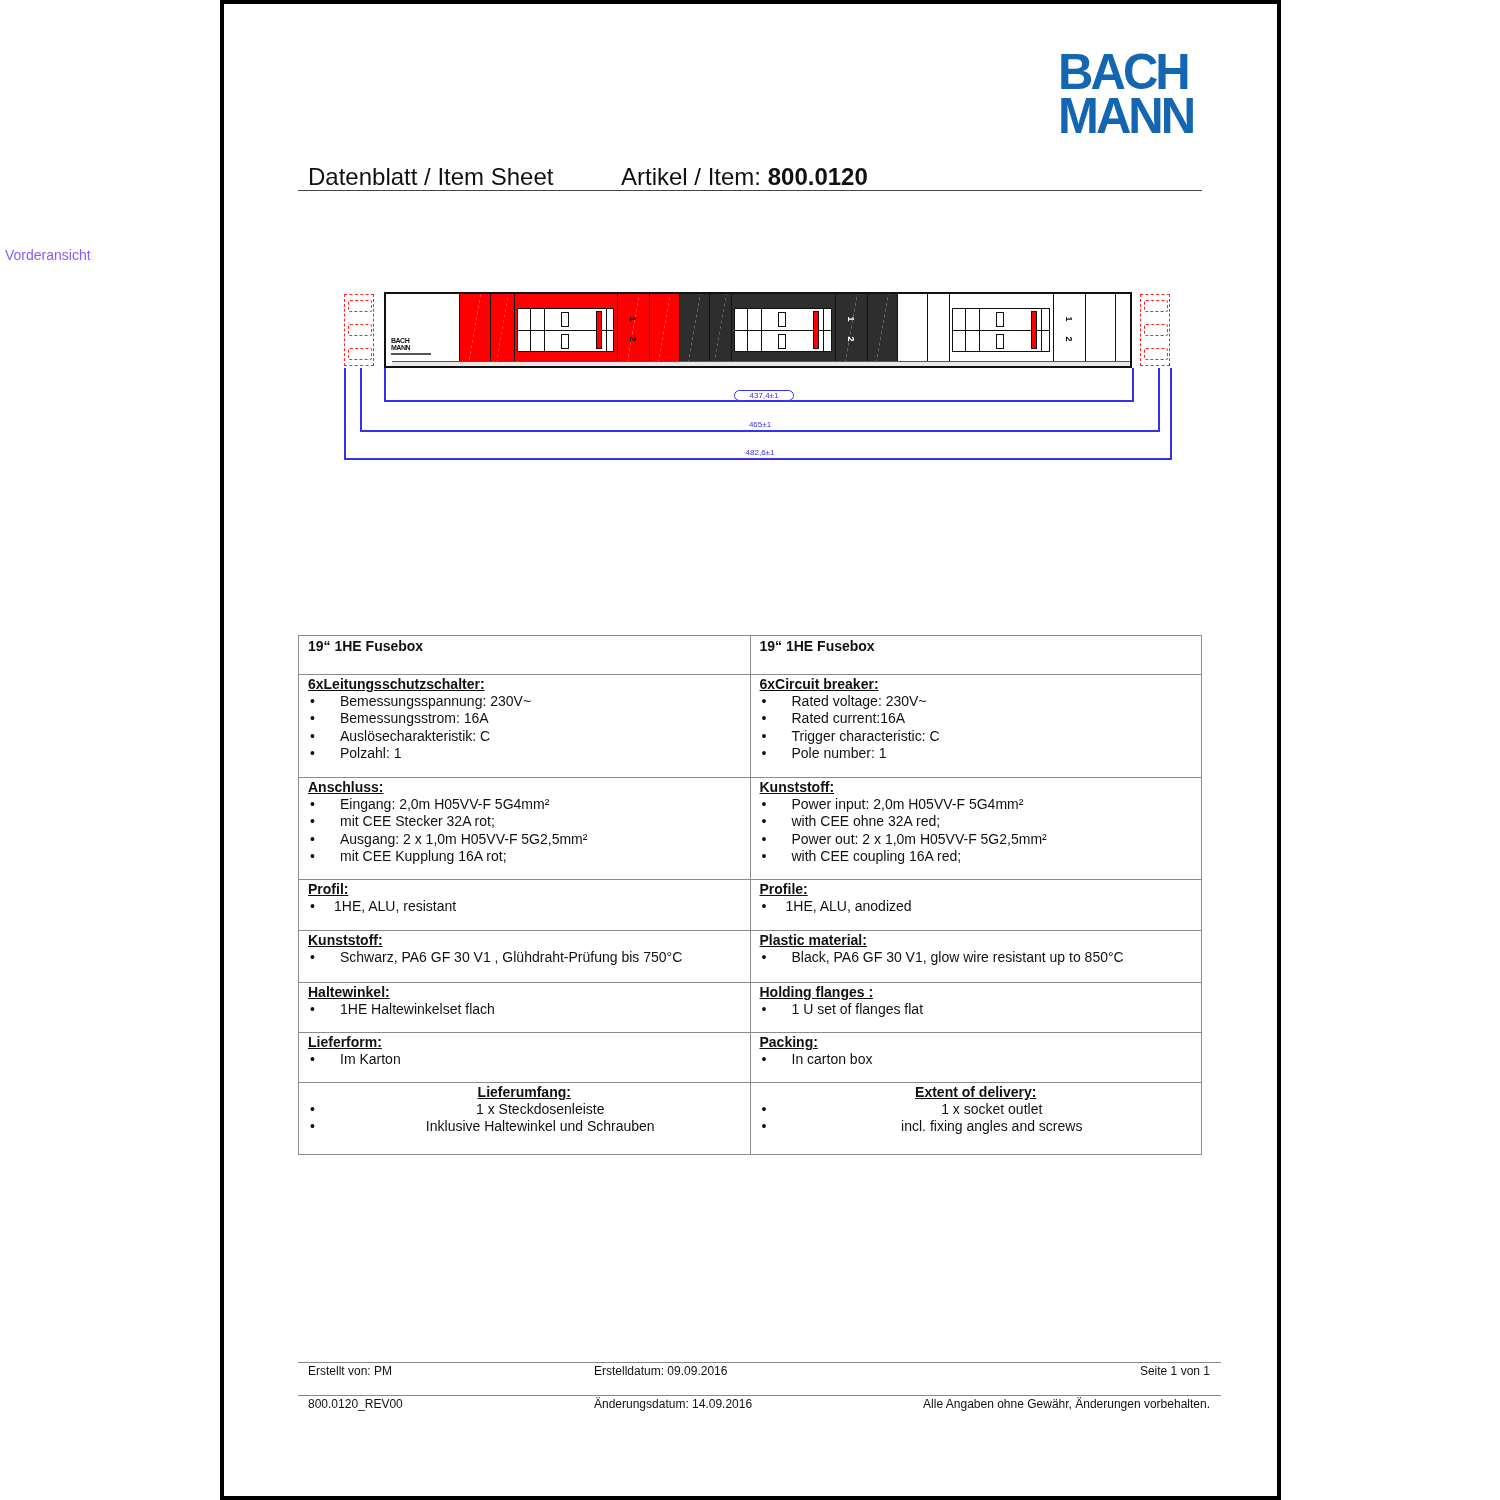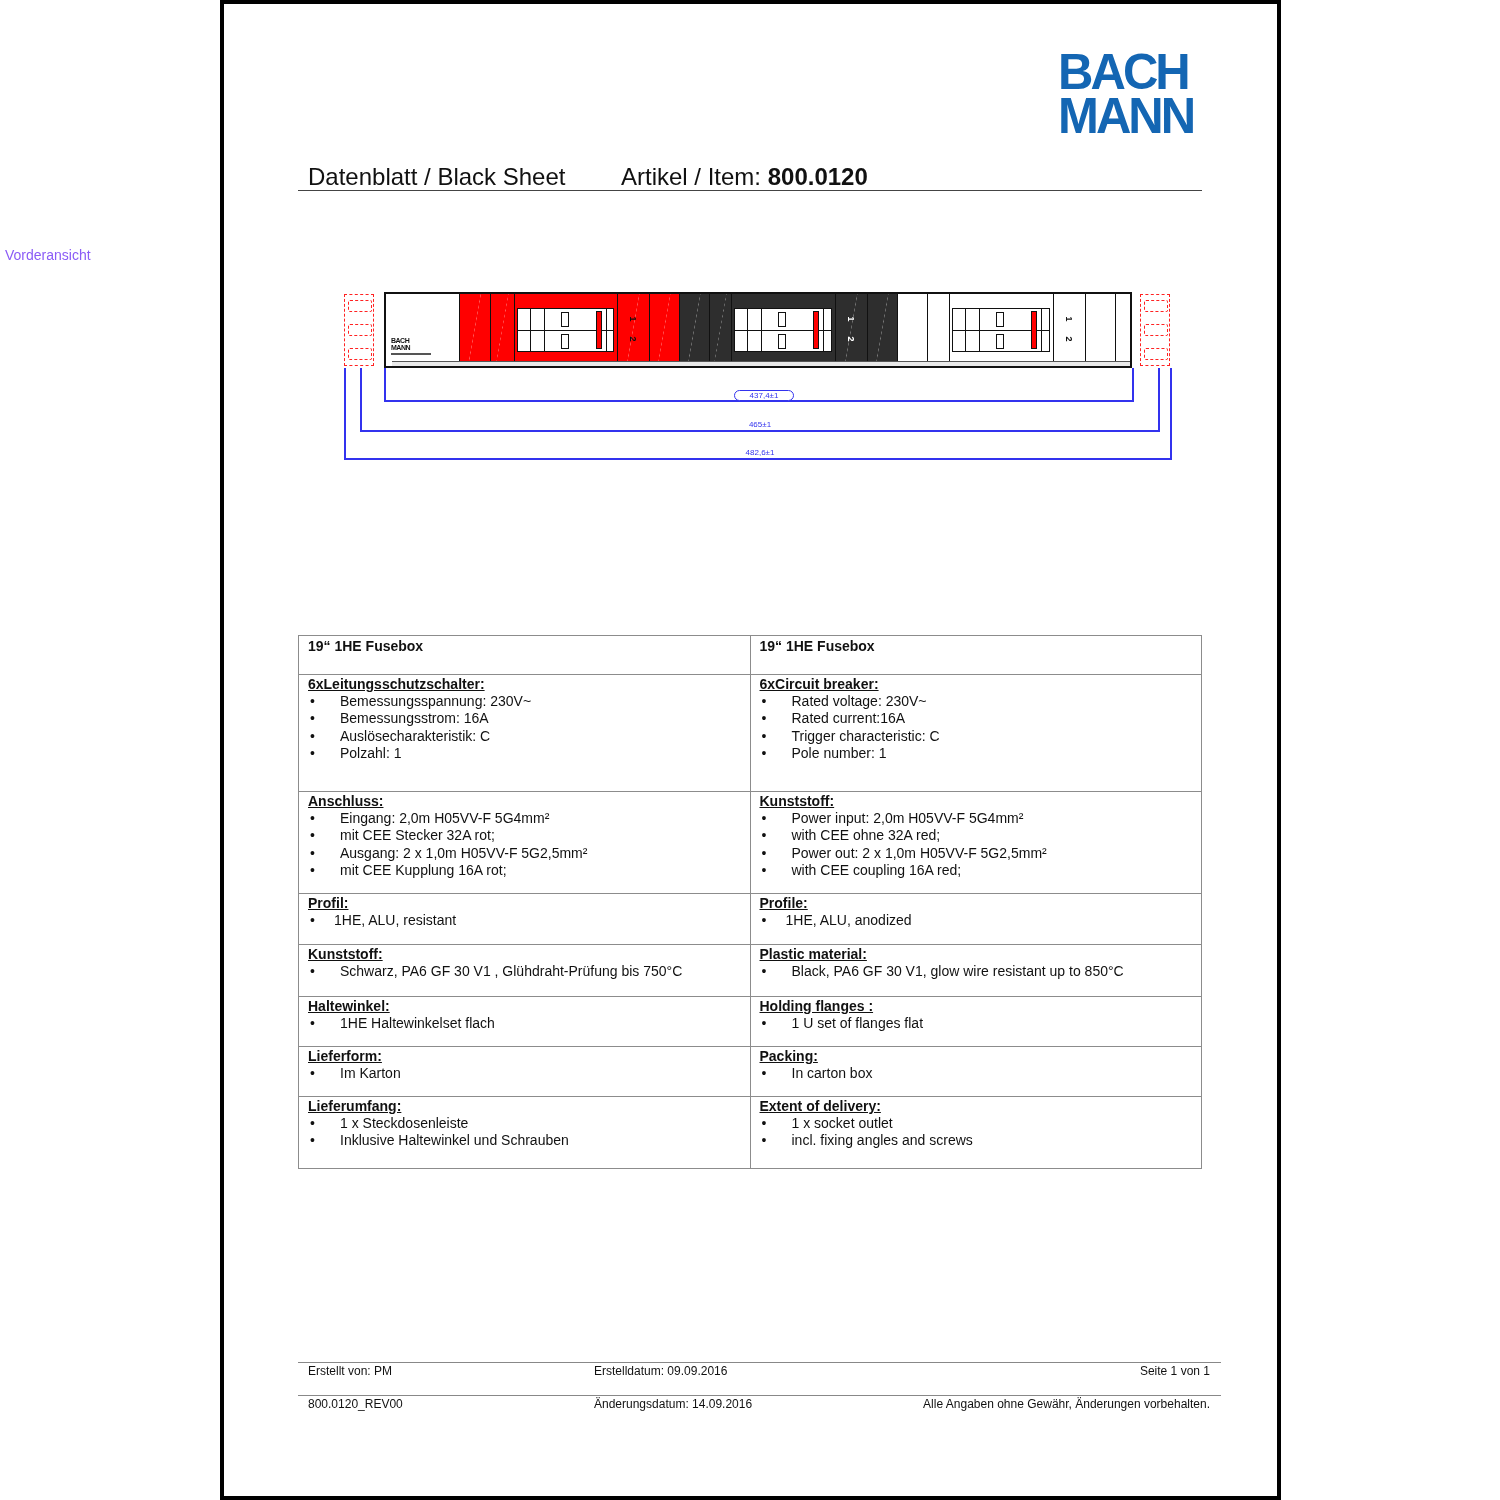--- a/index.html
+++ b/index.html
@@ -79,21 +79,21 @@
 <body>
 
 <div class="page-frame"></div>
 
 <div class="logo">
   <span>BACH</span>
   <span>MANN</span>
 </div>
 
 <div class="title-row">
-  <div class="title-left">Datenblatt / Black Sheet</div>
+  <div class="title-left">Datenblatt / Item Sheet</div>
   <div class="title-right"><span>Artikel / Item: </span><b>800.0120</b></div>
 </div>
 
 <div class="drawing-title"><span>Vorderansicht</span></div>
 
 <div class="drawing">
 
   <div class="flange" style="left:4px;">
     <div class="slot" style="top:5px;"></div>
     <div class="slot" style="top:29px;"></div>
@@ -205,21 +205,21 @@
   <div class="dim" style="left:4px;top:168px;width:828px;"></div>
   <div class="dim-label" style="left:390px;top:158px;">482,6±1</div>
 </div>
 
 <table class="spec-table">
   <tbody>
       <tr>
     <td class="head-cell">19“ 1HE Fusebox</td>
     <td class="head-cell">19“ 1HE Fusebox</td>
   </tr>
-  <tr style="height:117px;">
+  <tr style="height:103px;">
     <td>
       <div class="sec-title">6xLeitungsschutzschalter:</div>
       <ul class="bullets">
         <li>Bemessungsspannung: 230V~</li>
         <li>Bemessungsstrom: 16A</li>
         <li>Auslösecharakteristik: C</li>
         <li>Polzahl: 1</li>
       </ul>
     </td>
     <td>
@@ -301,21 +301,21 @@
         <li>Im Karton</li>
       </ul>
     </td>
     <td>
       <div class="sec-title">Packing:</div>
       <ul class="bullets">
         <li>In carton box</li>
       </ul>
     </td>
   </tr>
-  <tr style="height:72px;">
+  <tr style="height:72px;text-align:center;">
     <td>
       <div class="sec-title">Lieferumfang:</div>
       <ul class="bullets">
         <li>1 x Steckdosenleiste</li>
         <li>Inklusive Haltewinkel und Schrauben</li>
       </ul>
     </td>
     <td>
       <div class="sec-title">Extent of delivery:</div>
       <ul class="bullets">

